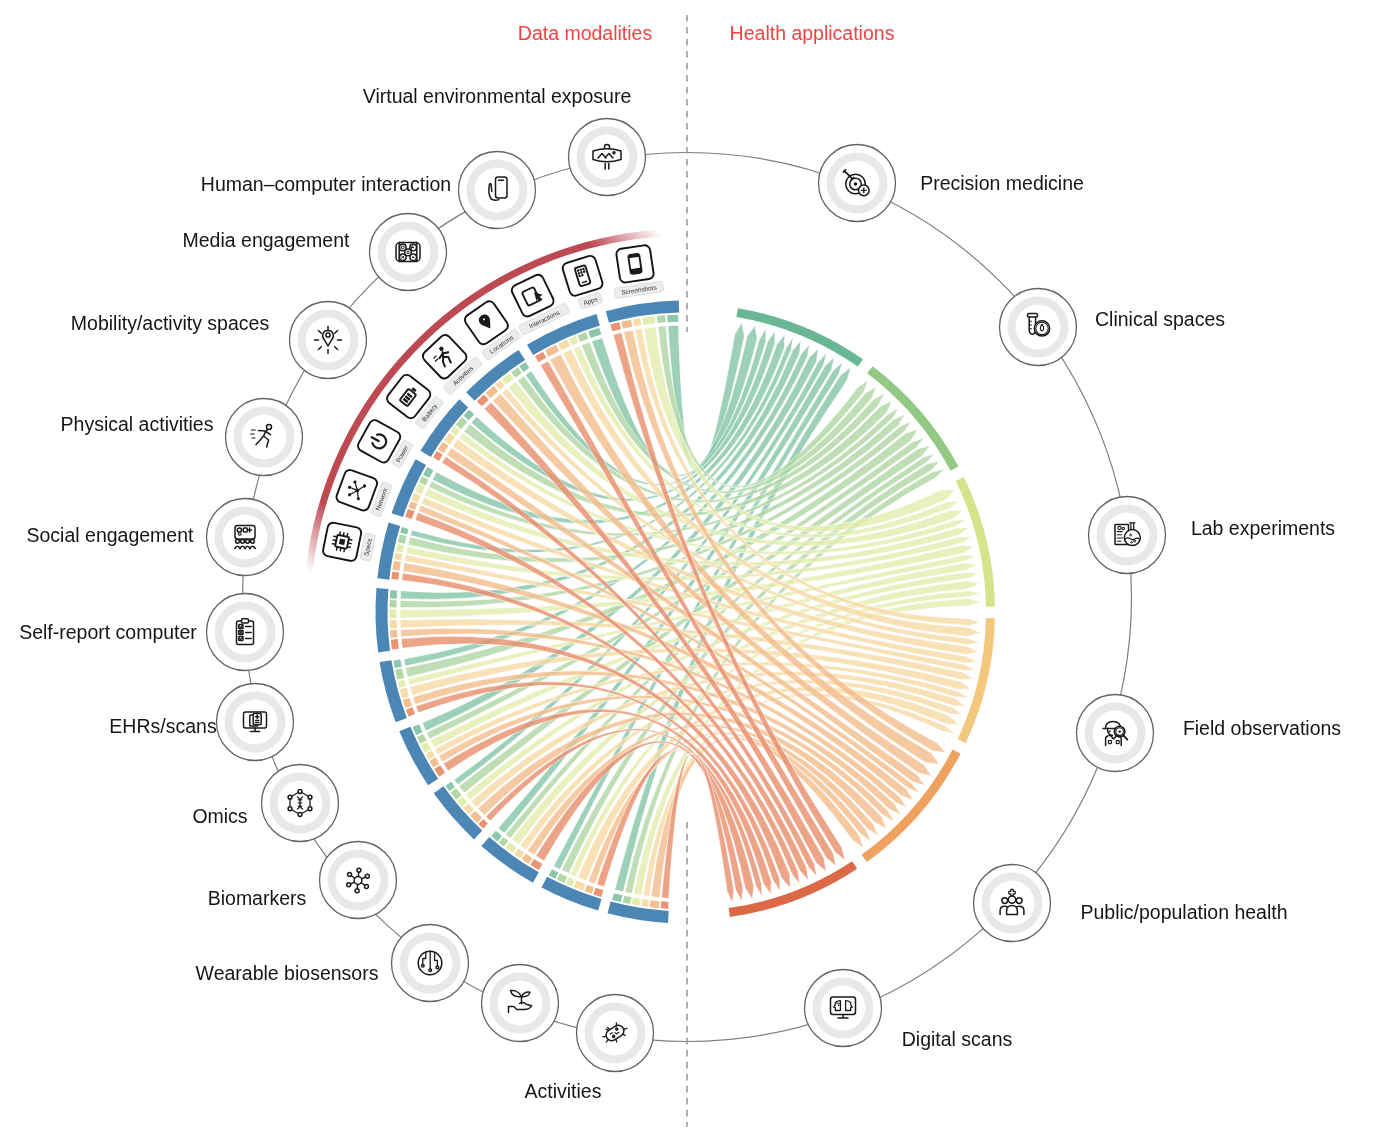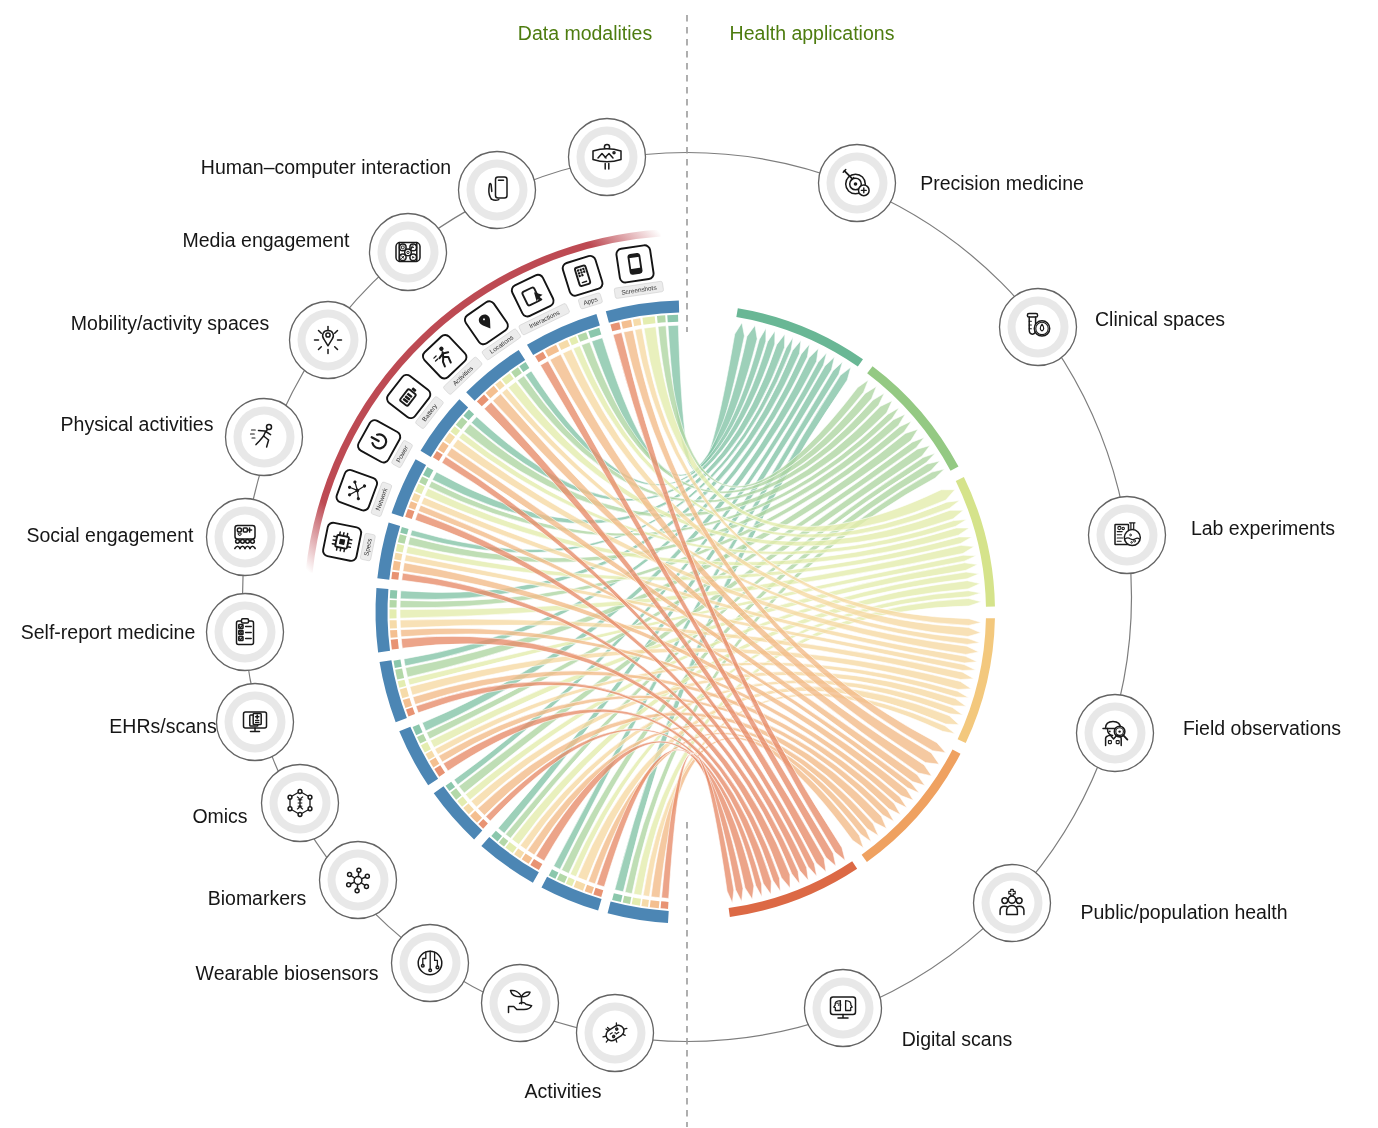--- a/index.html
+++ b/index.html
@@ -1,21 +1,21 @@
 <!DOCTYPE html>
 <html><head>
 <meta charset="utf-8">
 <style>
   html,body{margin:0;padding:0;background:#fff;}
   #stage{position:relative;width:1378px;height:1128px;background:#fff;overflow:hidden;
          font-family:"Liberation Sans",sans-serif;}
   #stage svg{position:absolute;left:0;top:0;}
   .lbl{position:absolute;transform:translate(-50%,-50%);font-size:19.5px;line-height:1.2;
        color:#161616;white-space:nowrap;}
-  .hdr{position:absolute;transform:translate(-50%,-50%);font-size:19.5px;color:#4d7c0f;white-space:nowrap;}
+  .hdr{position:absolute;transform:translate(-50%,-50%);font-size:19.5px;color:#ef4444;white-space:nowrap;}
 </style>
 </head>
 <body>
 
 <div id="stage">
   <svg id="fig" width="1378" height="1128" viewBox="0 0 1378 1128">
       <defs>
         <linearGradient id="redfade" gradientUnits="userSpaceOnUse" x1="660.4925399772324" y1="232.92566090126678" x2="309.08167976005615" y2="572.2791839582916">
           <stop offset="0" stop-color="#BD4A53" stop-opacity="0"></stop>
           <stop offset="0.12" stop-color="#BD4A53" stop-opacity="1"></stop>
@@ -627,26 +627,27 @@
           <circle cx="-4.6" cy="-3" r="0.6" fill="#1a1a1a"></circle>
           <path d="M-6,-4.8 h2.8 M-4.6,-3 h2.6" fill="none" stroke="#1a1a1a" stroke-width="0.8" stroke-linecap="round" stroke-linejoin="round"></path>
           <path d="M2.6,-7.4 Q8.4,-7.2 7.9,-2.8 L9.2,-0.8 L7.7,-0.3 V2.5 H2.6 Z" fill="none" stroke="#1a1a1a" stroke-width="1.3" stroke-linecap="round" stroke-linejoin="round"></path>
         </g>
       </g>
     </svg>
 
   <div class="hdr" style="left:585px;top:33px">Data modalities</div>
   <div class="hdr" style="left:812px;top:33px">Health applications</div>
 
-  <div class="lbl" style="left:326px;top:168px">Human–computer interaction</div>
+  <div class="lbl" style="left:497px;top:97px">Virtual environmental exposure</div>
+  <div class="lbl" style="left:326px;top:185px">Human–computer interaction</div>
   <div class="lbl" style="left:266px;top:241px">Media engagement</div>
   <div class="lbl" style="left:170px;top:324px">Mobility/activity spaces</div>
   <div class="lbl" style="left:137px;top:425px">Physical activities</div>
   <div class="lbl" style="left:110px;top:536px">Social engagement</div>
-  <div class="lbl" style="left:108px;top:633px">Self-report medicine</div>
+  <div class="lbl" style="left:108px;top:633px">Self-report computer</div>
   <div class="lbl" style="left:163px;top:727px">EHRs/scans</div>
   <div class="lbl" style="left:220px;top:817px">Omics</div>
   <div class="lbl" style="left:257px;top:899px">Biomarkers</div>
   <div class="lbl" style="left:287px;top:974px">Wearable biosensors</div>
   <div class="lbl" style="left:563px;top:1092px">Activities</div>
 
   <div class="lbl" style="left:1002px;top:184px">Precision medicine</div>
   <div class="lbl" style="left:1160px;top:320px">Clinical spaces</div>
   <div class="lbl" style="left:1263px;top:529px">Lab experiments</div>
   <div class="lbl" style="left:1262px;top:729px">Field observations</div>

